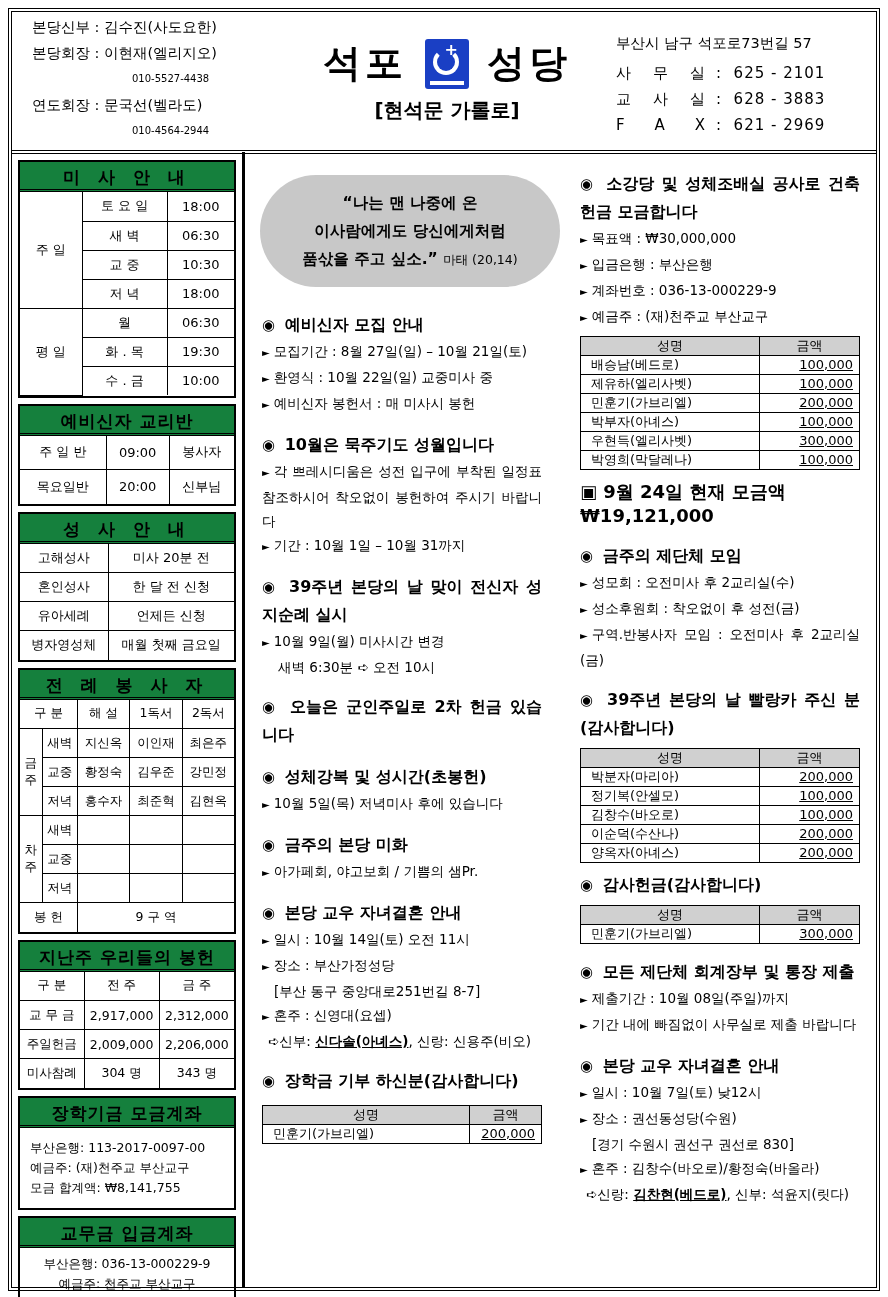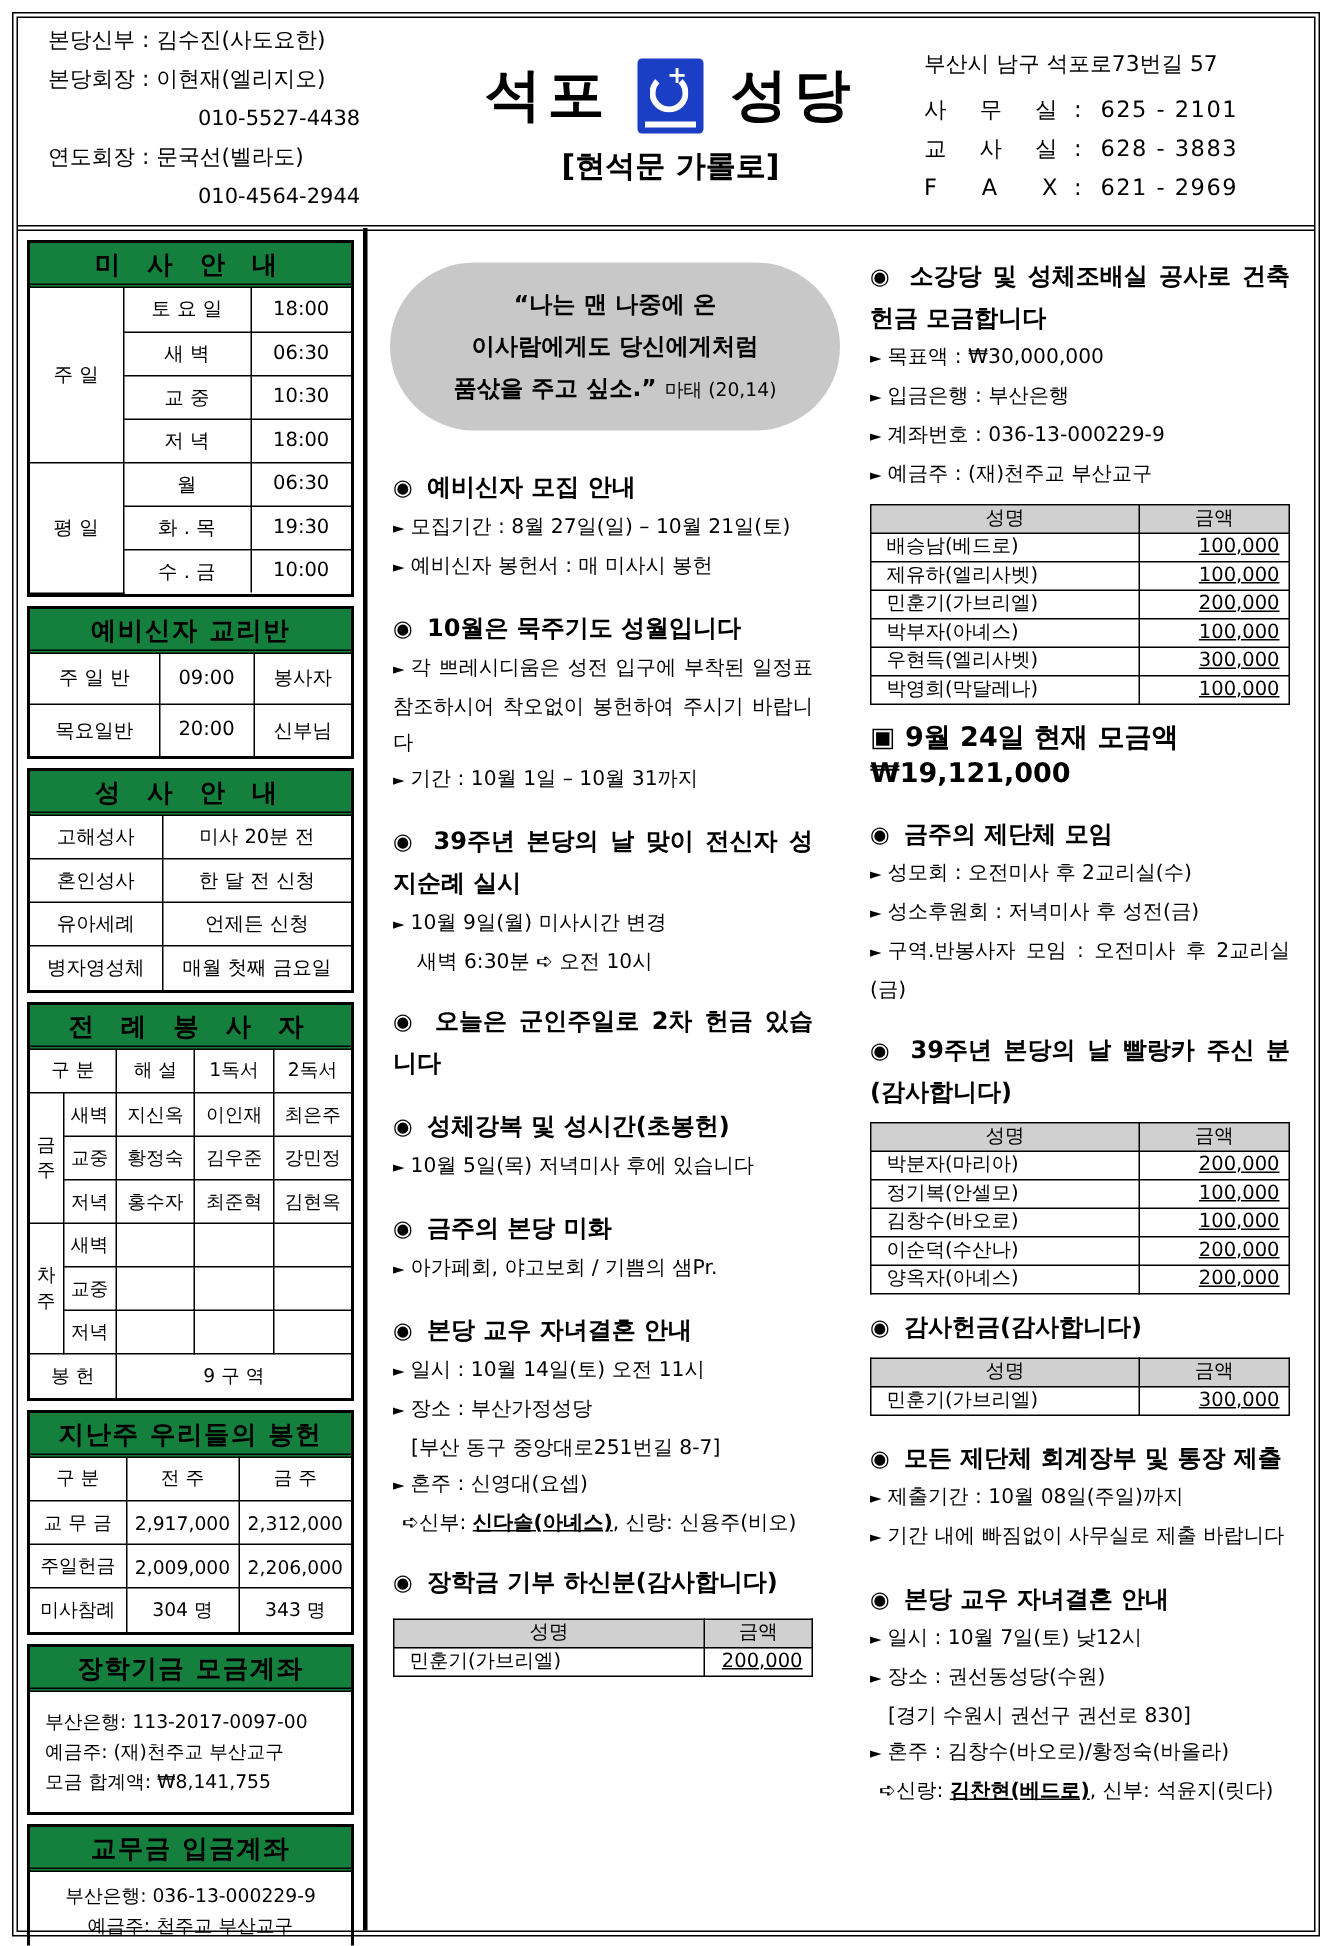--- a/index.html
+++ b/index.html
@@ -1,20 +1,20 @@
 <!DOCTYPE html>
 <html><head>
 <meta charset="utf-8">
 <style>
   * { box-sizing: border-box; margin: 0; padding: 0; }
   body { width: 888px; height: 1297px; background: #fff; font-family: "DejaVu Sans", sans-serif; color: #000; position: relative; overflow: hidden; }
   .frame { position: absolute; left: 8px; top: 8px; width: 872px; height: 1283px; border: 3px double #000; border-width: 4px; border-style: double; }
   .header { position: absolute; left: 12px; top: 8px; width: 864px; height: 140px; }
   .hdr-left { position: absolute; left: 20px; top: 6px; font-size: 14.5px; line-height: 26px; }
-  .hdr-left .indent { padding-left: 100px; font-size: 14px; }
+  .hdr-left .indent { padding-left: 100px; font-size: 10px; }
   .hdr-center { position: absolute; left: 300px; top: 30px; width: 270px; text-align: center; }
   .title-row { display: flex; align-items: center; justify-content: center; gap: 18px; font-size: 38px; font-weight: bold; letter-spacing: 4px; }
   .logo { width: 44px; height: 50px; background: #1a3fc4; border-radius: 3px; position: relative; display: inline-block; }
   .logo .ring { position: absolute; left: 8px; top: 10px; width: 26px; height: 26px; border: 4px solid #fff; border-radius: 50%; border-top-color: transparent; }
   .logo .cross { position: absolute; right: 7px; top: 3px; color: #fff; font-size: 16px; font-weight: bold; line-height: 16px; }
   .logo .bar { position: absolute; left: 5px; bottom: 4px; width: 34px; height: 4px; background: #fff; }
   .subtitle { font-size: 20px; font-weight: bold; margin-top: 8px; }
   .hdr-right { position: absolute; left: 604px; top: 22px; font-size: 15px; line-height: 26px; }
   .hdr-right .addr { font-size: 14.5px; margin-bottom: 4px; }
   .hdr-right .row { display: flex; letter-spacing: 1px; }
@@ -297,20 +297,21 @@
 <div class="col col-mid">
   <div class="quote">
     <div>“나는 맨 나중에 온</div>
     <div>이사람에게도 당신에게처럼</div>
     <div><span>품삯을 주고 싶소.”</span> <span class="ref">마태 (20,14)</span></div>
   </div>
 
   <div class="sec" style="margin-top:24px">
     <div class="sec-title"><span class="bullet">◉</span> <span>예비신자 모집 안내</span></div>
     <div class="item"><span class="arrow">►</span><span>모집기간 : 8월 27일(일) – 10월 21일(토)</span></div>
+    <div class="item"><span class="arrow">►</span><span>환영식 : 10월 22일(일) 교중미사 중</span></div>
     <div class="item"><span class="arrow">►</span><span>예비신자 봉헌서 : 매 미사시 봉헌</span></div>
   </div>
 
   <div class="sec">
     <div class="sec-title"><span class="bullet">◉</span> <span>10월은 묵주기도 성월입니다</span></div>
     <div class="item"><span class="arrow">►</span><span>각 쁘레시디움은 성전 입구에 부착된 일정표 참조하시어 착오없이 봉헌하여 주시기 바랍니다</span></div>
     <div class="item"><span class="arrow">►</span><span>기간 : 10월 1일 – 10월 31까지</span></div>
   </div>
 
   <div class="sec">
@@ -397,21 +398,21 @@
             <td class="amt">100,000</td>
           </tr>
     </tbody>
       </table>
     <div class="total">▣ 9월 24일 현재 모금액 ₩19,121,000</div>
   </div>
 
   <div class="sec">
     <div class="sec-title"><span class="bullet">◉</span> <span>금주의 제단체 모임</span></div>
     <div class="item"><span class="arrow">►</span><span>성모회 : 오전미사 후 2교리실(수)</span></div>
-    <div class="item"><span class="arrow">►</span><span>성소후원회 : 저녁미사 후 성전(금)</span></div>
+    <div class="item"><span class="arrow">►</span><span>성소후원회 : 착오없이 후 성전(금)</span></div>
     <div class="item"><span class="arrow">►</span><span>구역.반봉사자 모임 : 오전미사 후 2교리실(금)</span></div>
   </div>
 
   <div class="sec">
     <div class="sec-title"><span class="bullet">◉</span> <span>39주년 본당의 날 빨랑카 주신 분(감사합니다)</span></div>
     <table class="don">
       <tbody>
           <tr>
             <th>성명</th>
             <th style="width:100px">금액</th>

